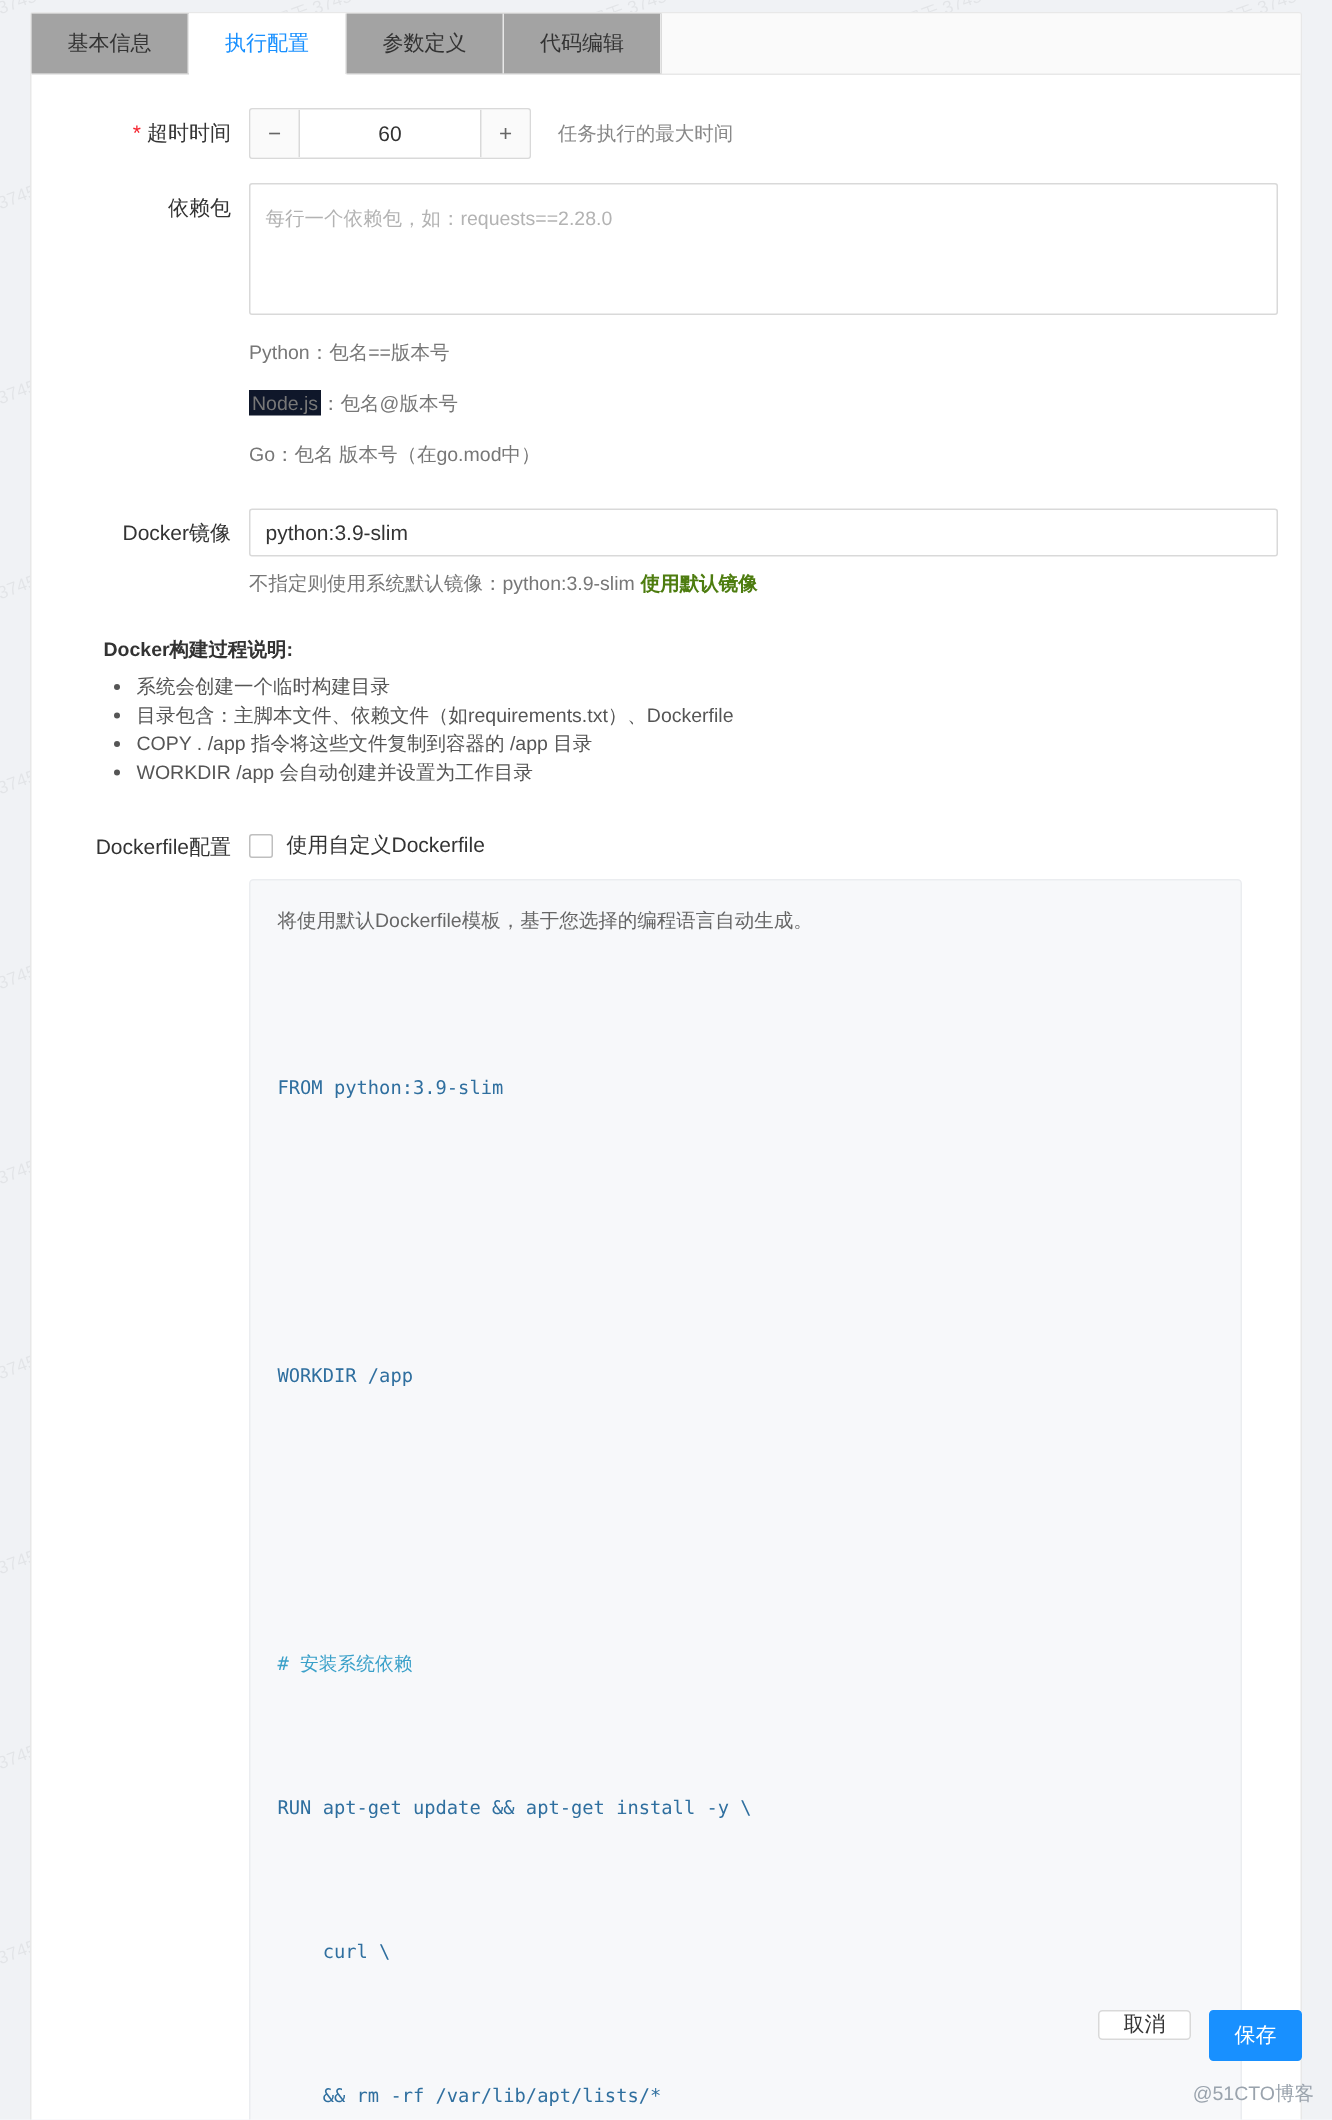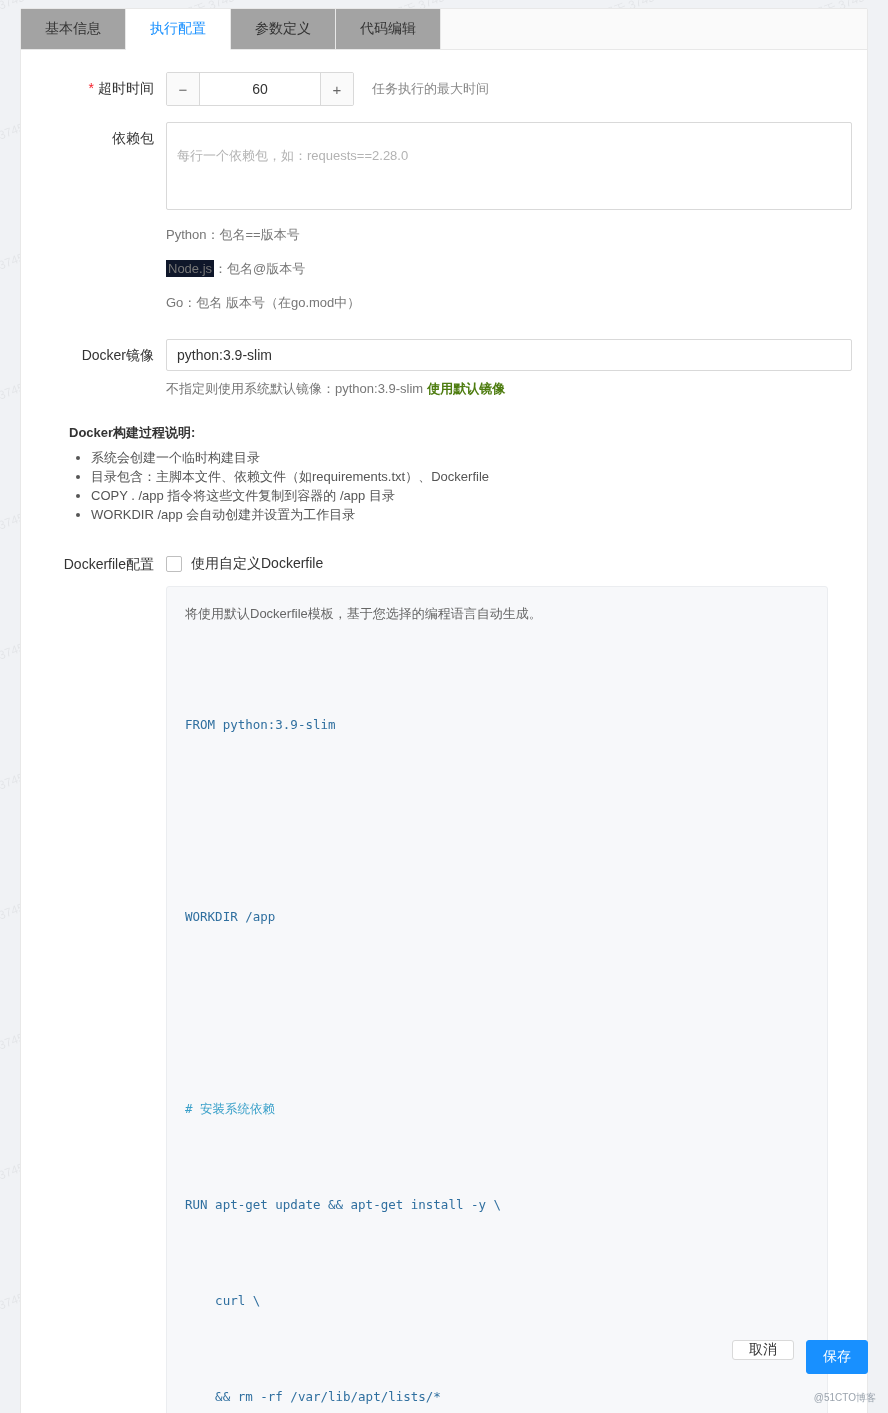--- a/index.html
+++ b/index.html
@@ -122,21 +122,21 @@
     line-height: 32px;
     vertical-align: middle;
   }
 
   
   .textarea {
     width: 686px;
     height: 88px;
     border: 1px solid #d9d9d9;
     border-radius: 2px;
-    padding: 24px 10px;
+    padding: 14px 10px;
     box-sizing: border-box;
     font-family: "Liberation Sans", sans-serif;
     font-size: 13px;
     color: #333333;
     resize: none;
     outline: none;
   }
   .textarea::placeholder { color: #b3b3b3; }
 
   .helper {
@@ -277,21 +277,21 @@
     font-size: 12px;
     transform: rotate(-20deg);
     pointer-events: none;
     white-space: nowrap;
     font-family: "Liberation Sans", sans-serif;
   }
   .corner-mark {
     position: absolute;
     right: 12px;
     bottom: 8px;
-    font-size: 10px;
+    font-size: 13px;
     color: #9aa3ad;
   }
 </style>
 </head>
 <body>
 
 <div id="wm-layer">
     <div class="wm" style="left: -40px; top: 0px;">截图于 3745</div>
     <div class="wm" style="left: 170px; top: 0px;">截图于 3745</div>
     <div class="wm" style="left: 380px; top: 0px;">截图于 3745</div>

